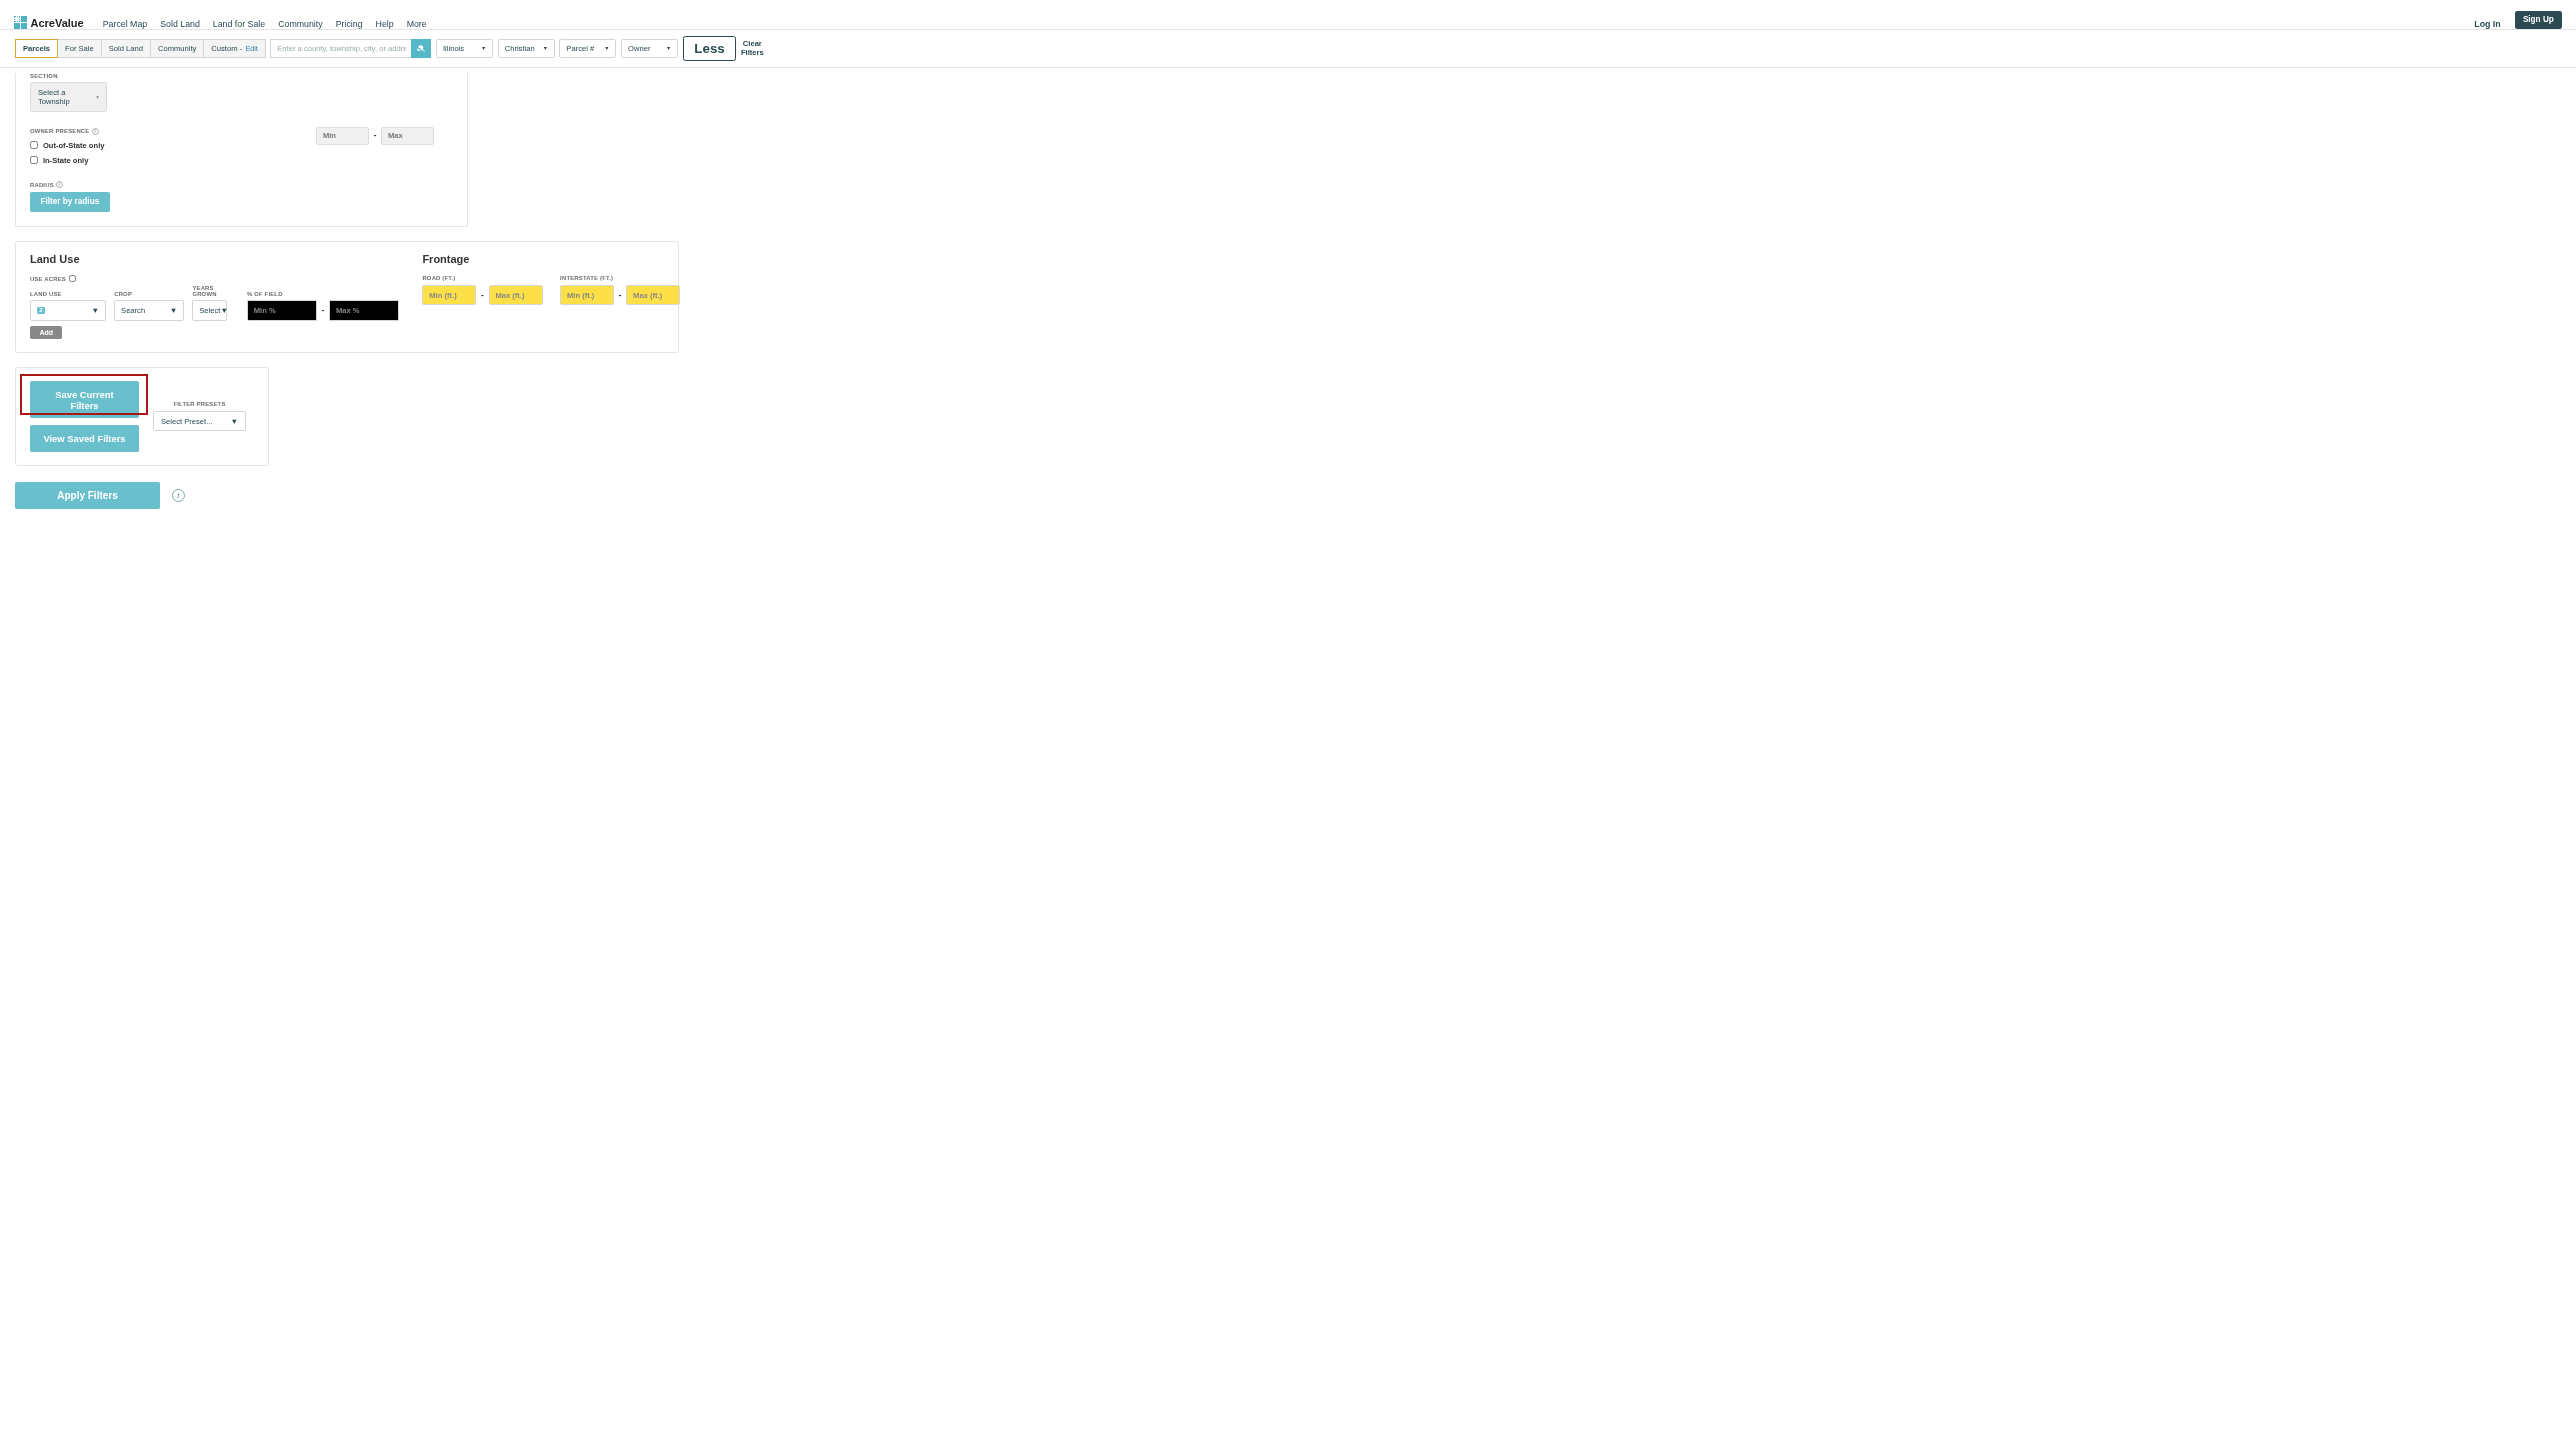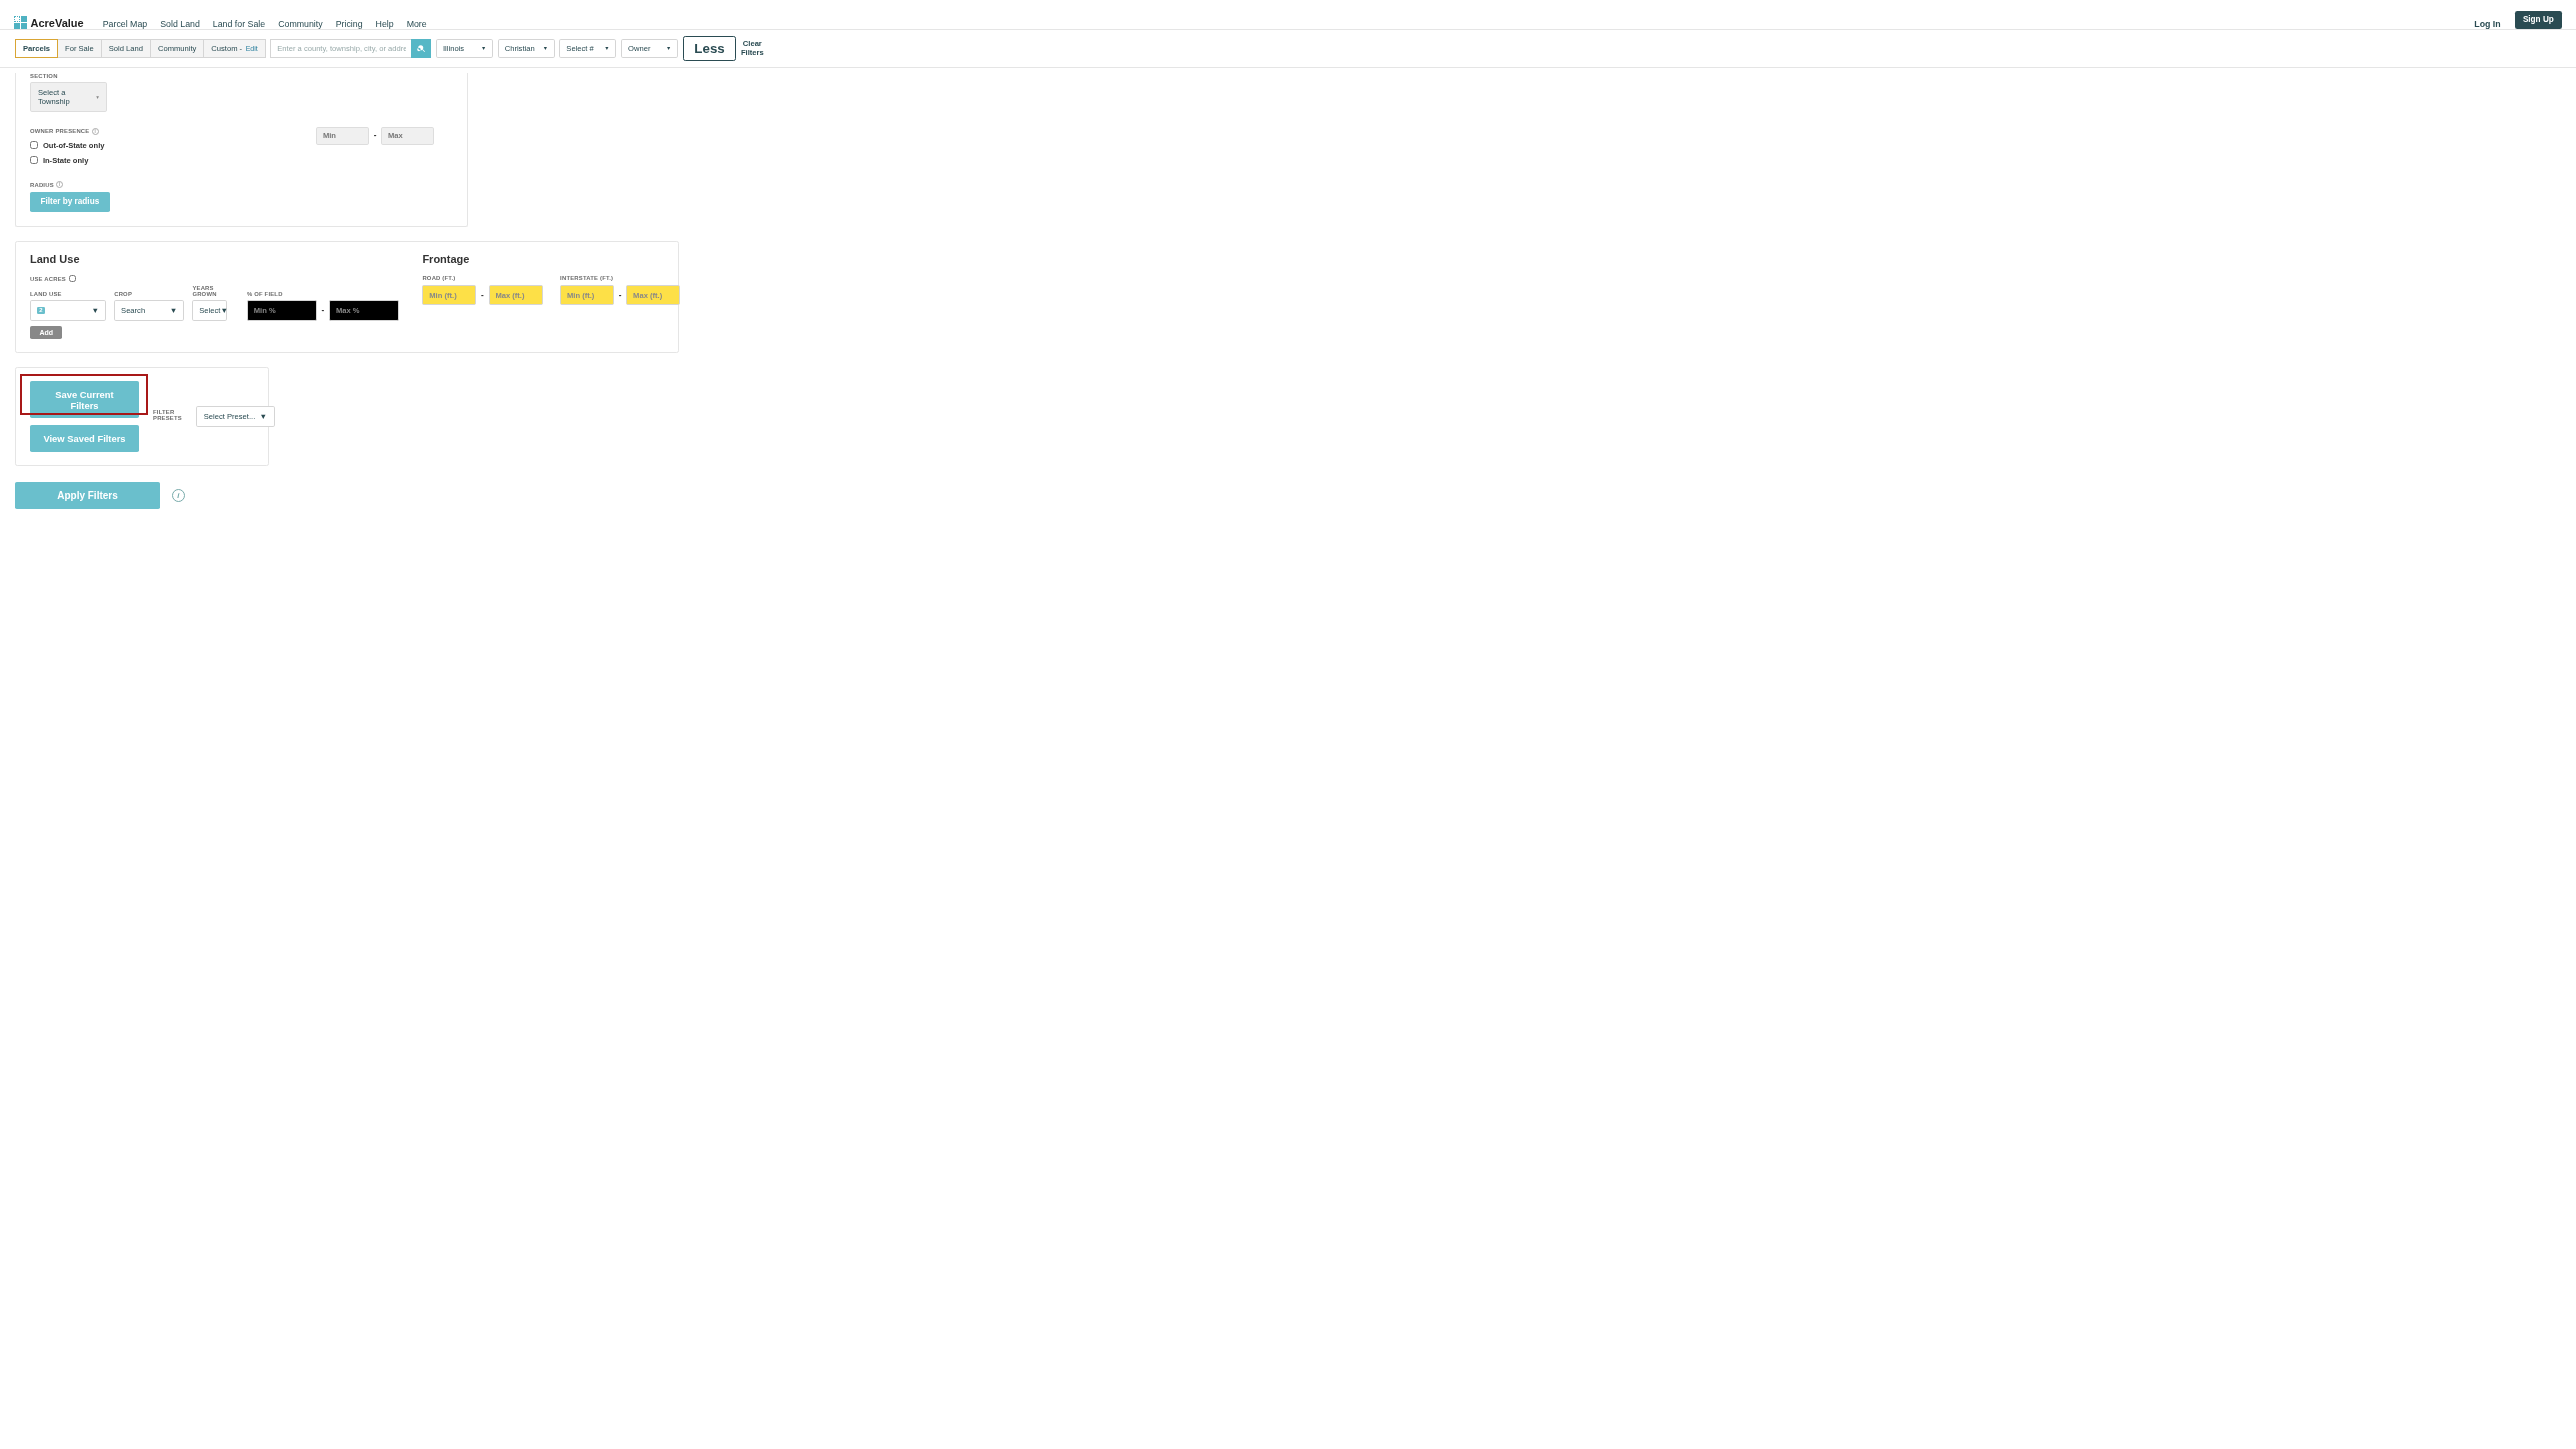--- a/index.html
+++ b/index.html
@@ -86,21 +86,21 @@
   .front-col { display:flex; flex-direction:column; }
   .ft-row { display:flex; align-items:center; gap:4.7px; }
   .ft-input { background:#fde047; border:0.6px solid #d5d5d5; border-radius:1.8px; padding:4.7px 5.9px; font-size:7.6px; width:54px; }
   .ft-input::placeholder { color:#888; font-weight:600; }
   
   
   .panel-save { border:0.6px solid #e5e5e5; border-radius:2.3px; margin-top:14px; padding:13px 14px; width:254px; display:flex; gap:14px; align-items:center; }
   .save-buttons { display:flex; flex-direction:column; gap:7px; }
   .btn-teal-lg { background:#6abfcc; color:#fff; border:none; border-radius:1.8px; padding:7.6px 11.7px; font-weight:700; font-size:9.4px; cursor:pointer; width:109px; text-align:center; }
   .highlight-box { position:absolute; border:2.3px solid #a81818; pointer-events:none; }
-  .preset-col { display:flex; flex-direction:row;align-items:center; }
+  .preset-col { display:flex; flex-direction:column;align-items:center; }
   .preset-select { background:#fff; border:0.6px solid #d5d5d5; border-radius:1.8px; padding:4.7px 7px; width:93px; display:flex; justify-content:space-between; align-items:center; font-size:7.6px; cursor:pointer; }
   
   
   .apply-row { display:flex; align-items:center; gap:11.7px; margin-top:16.4px; }
   .apply-btn { background:#6abfcc; color:#fff; border:none; border-radius:1.8px; padding:8.2px 0; width:145px; font-weight:700; font-size:10px; cursor:pointer; }
   .info-circle { width:13px; height:13px; border:1.2px solid #7aa; border-radius:50%; display:flex; align-items:center; justify-content:center; color:#7aa; font-weight:700; font-size:7.6px; font-style:italic; }
   
   .toprel { position:relative; }
 </style>
 </head>
@@ -151,21 +151,21 @@
   </div>
   <div class="dropdown">
       <span>Illinois</span>
       <span class="caret">▼</span>
     </div>
   <div class="dropdown">
       <span>Christian</span>
       <span class="caret">▼</span>
     </div>
   <div class="dropdown">
-      <span>Select #</span>
+      <span>Parcel #</span>
       <span class="caret">▼</span>
     </div>
   <div class="dropdown">
       <span>Owner</span>
       <span class="caret">▼</span>
     </div>
   <button class="less-btn">Less</button>
   <div class="clear-link">
     <div>Clear</div>
     <div>Filters</div>

